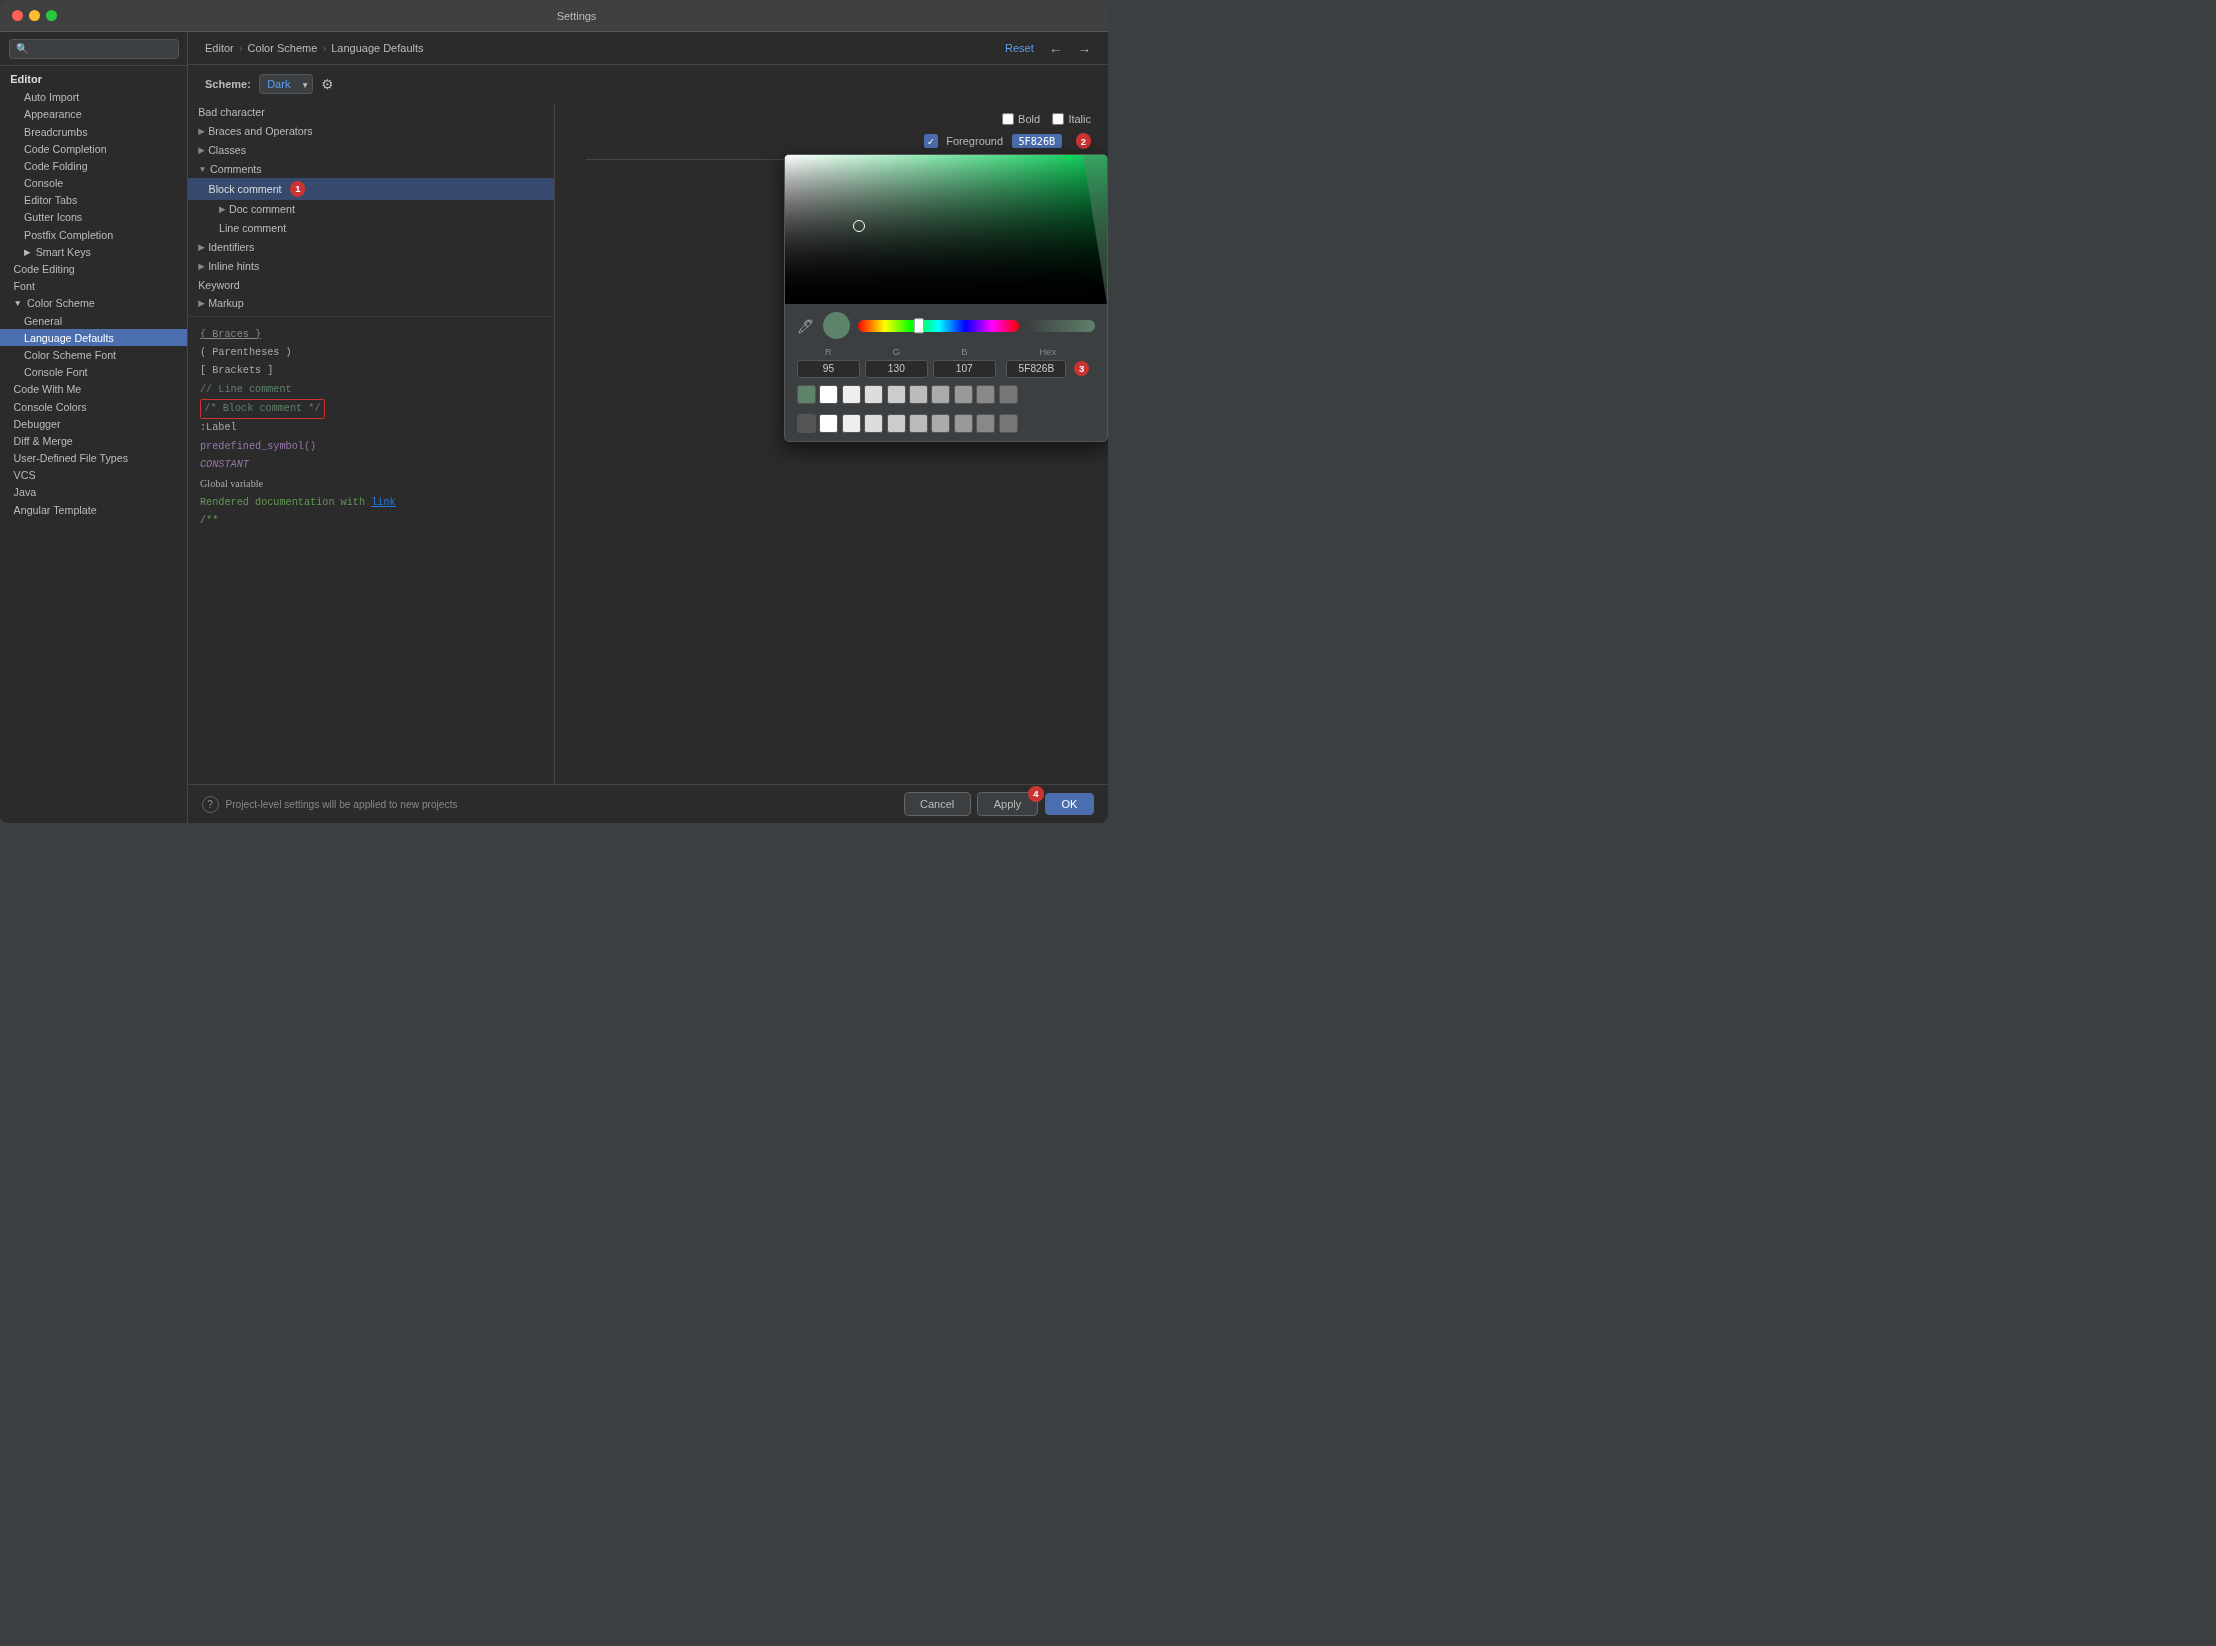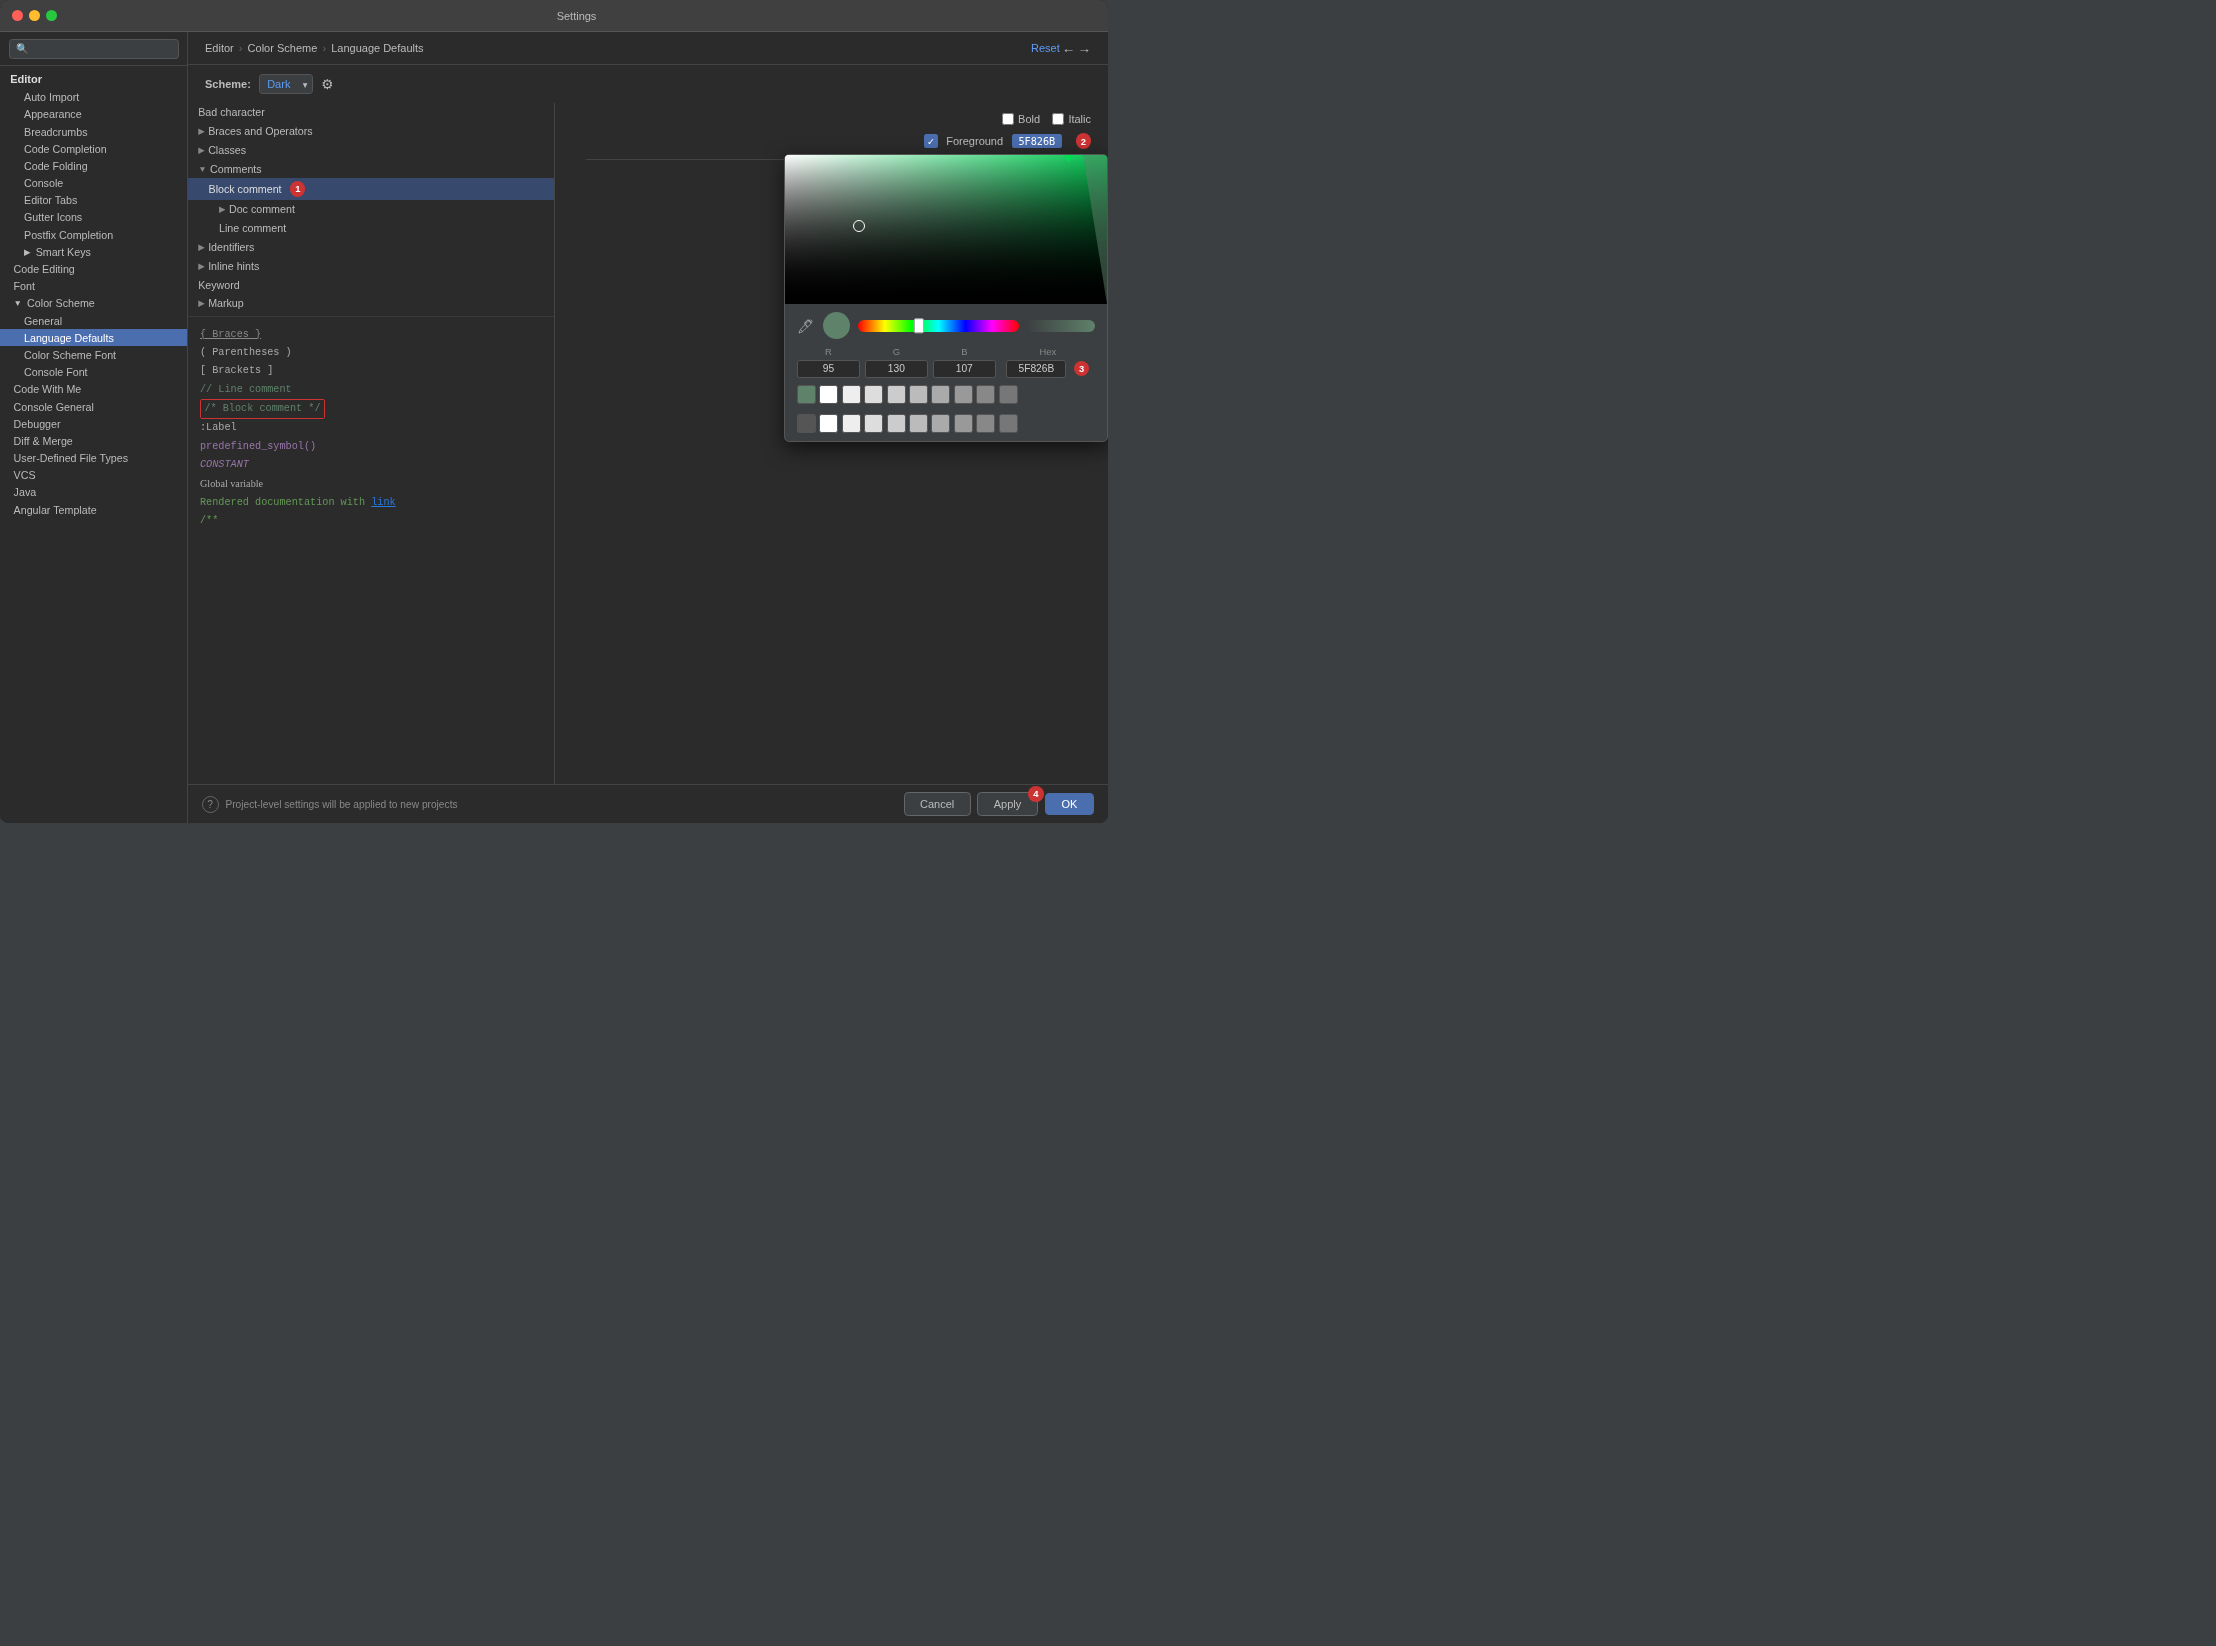--- a/index.html
+++ b/index.html
@@ -119,21 +119,21 @@
       font-size: 11px;
       color: #bbbbbb;
       display: flex;
       align-items: center;
       gap: 5.1px;
     }
     .breadcrumb-separator { color: #666; }
     .header-actions {
       display: flex;
       align-items: center;
-      gap: 2px;
+      gap: 15px;
     }
     .reset-btn {
       color: #5c9cf5;
       background: none;
       border: none;
       font-size: 11px;
       cursor: pointer;
     }
     .nav-btn {
       background: none;
@@ -540,21 +540,21 @@
       <div class="sidebar-item indent1">
           <span>Color Scheme Font</span>
         </div>
       <div class="sidebar-item indent1">
           <span>Console Font</span>
         </div>
       <div class="sidebar-item">
           <span>Code With Me</span>
         </div>
       <div class="sidebar-item">
-          <span>Console General</span>
+          <span>Console Colors</span>
         </div>
       <div class="sidebar-item">
           <span>Debugger</span>
         </div>
       <div class="sidebar-item">
           <span>Diff &amp; Merge</span>
         </div>
       <div class="sidebar-item">
           <span>User-Defined File Types</span>
         </div>

